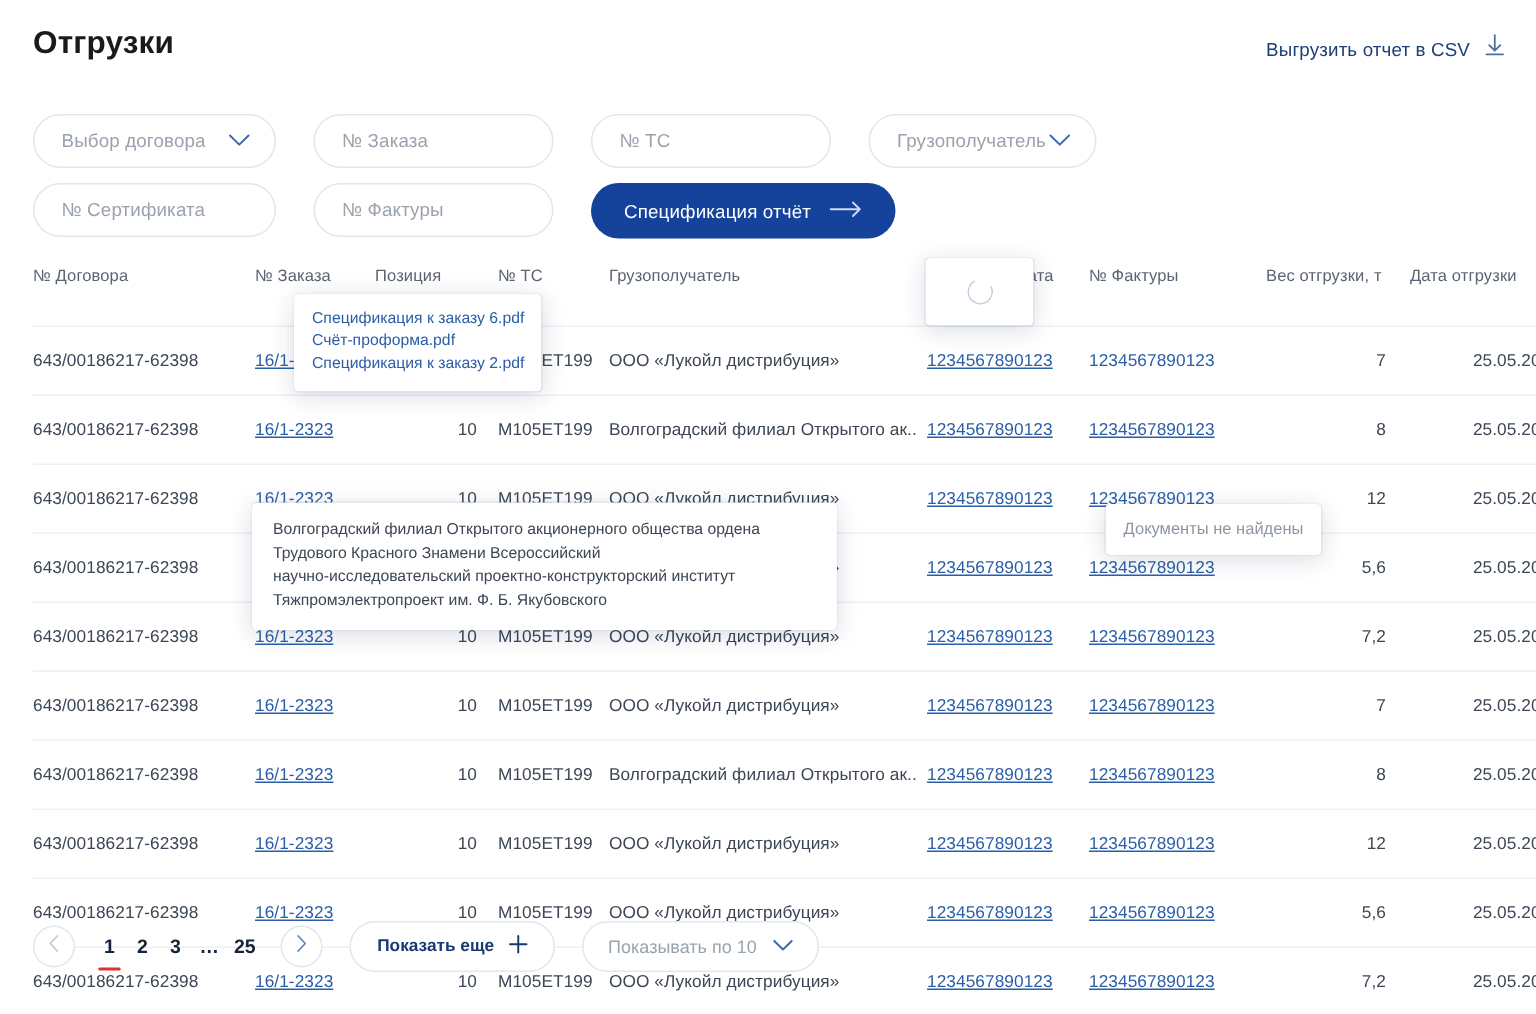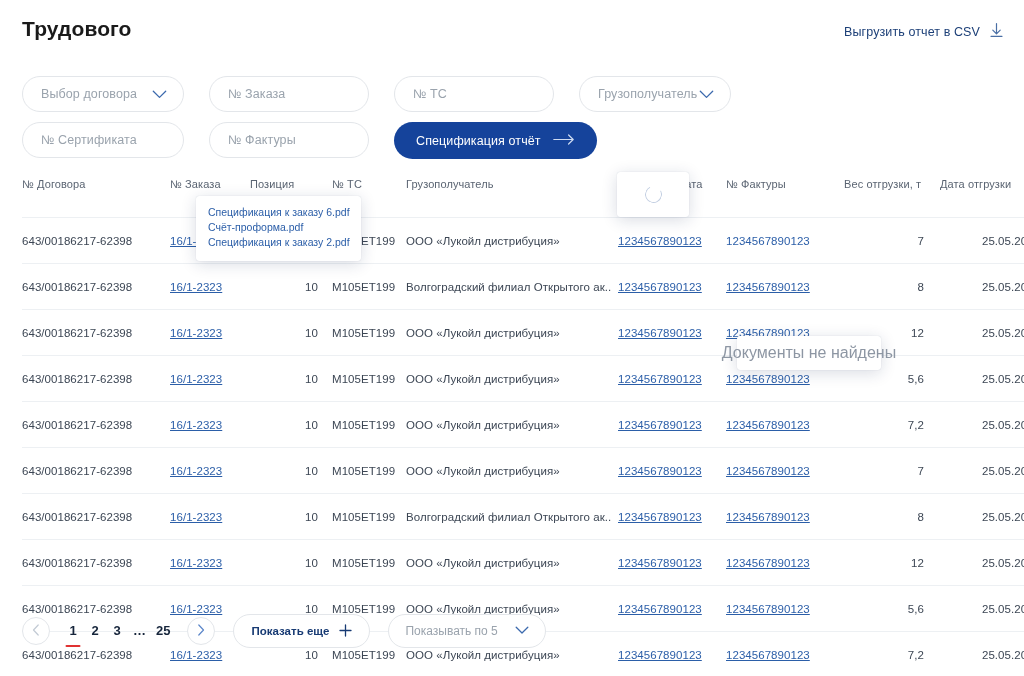--- a/index.html
+++ b/index.html
@@ -122,21 +122,21 @@
   .pop-consignee {
     left: 168px; top: 335px; width: 390px; padding: 11px 14px 12px 14px;
   }
   .pop-consignee .line {
     font-size: 10.5px; color: #3c4654; line-height: 15.5px; white-space: nowrap;
   }
   .pop-nodocs {
     left: 737px; top: 336px; width: 144px; height: 34px;
     display: flex; align-items: center; justify-content: center;
   }
-  .pop-nodocs .txt { font-size: 16px; color: #8d96a3; white-space: nowrap; }
+  .pop-nodocs .txt { font-size: 11px; color: #8d96a3; white-space: nowrap; }
 
   
   .pager {
     position: absolute; left: 22px; top: 614px;
     display: flex; align-items: center; gap: 0;
   }
   .pg-arrow {
     width: 28px; height: 28px; border-radius: 50%;
     border: 1px solid #e3e6ea; background: #fff;
     display: flex; align-items: center; justify-content: center;
@@ -166,21 +166,21 @@
     display: inline-flex; align-items: center; justify-content: space-between;
     cursor: pointer; font-size: 12px; color: #9aa3ad;
   }
 </style>
 </head>
 <body>
 
 <div class="page">
 
   <div class="page-header">
-    <div class="page-title">Трудового</div>
+    <div class="page-title">Отгрузки</div>
 
     <div class="csv-export">
       <span class="csv-label">Выгрузить отчет в CSV</span>
       <span class="dl-icon">
         <svg width="15" height="16" viewBox="0 0 15 16" fill="none">
           <path d="M7.5 1.5v10M3.8 8.1l3.7 3.7 3.7-3.7" stroke="#4a6fa5" stroke-width="1.2" stroke-linecap="round" stroke-linejoin="round"></path>
           <path d="M2 14.3h11" stroke="#4a6fa5" stroke-width="1.2" stroke-linecap="round"></path>
         </svg>
       </span>
     </div>
@@ -369,20 +369,26 @@
   <div class="pop pop-files">
     <div class="file">Спецификация к заказу 6.pdf</div>
     <div class="file">Счёт-проформа.pdf</div>
     <div class="file">Спецификация к заказу 2.pdf</div>
   </div>
 
   <div class="pop pop-spinner">
     <div class="spinner"></div>
   </div>
 
+  <div class="pop pop-consignee">
+    <div class="line">Волгоградский филиал Открытого акционерного общества ордена</div>
+    <div class="line">Трудового Красного Знамени Всероссийский</div>
+    <div class="line">научно-исследовательский проектно-конструкторский институт</div>
+    <div class="line">Тяжпромэлектропроект им. Ф. Б. Якубовского</div>
+  </div>
 
   <div class="pop pop-nodocs">
     <span class="txt">Документы не найдены</span>
   </div>
 
   <div class="pager">
     <div class="pg-arrow">
       <span>
         <svg width="8" height="12" viewBox="0 0 8 12" fill="none">
             <path d="M6.2 1L1.5 6l4.7 5" stroke="#c2cad4" stroke-width="1.2" stroke-linecap="round" stroke-linejoin="round"></path>
@@ -409,21 +415,21 @@
     <button class="btn-more">
       <span>Показать еще</span>
       <span>
         <svg width="13" height="13" viewBox="0 0 13 13" fill="none">
             <path d="M6.5 1v11M1 6.5h11" stroke="#173a73" stroke-width="1.3" stroke-linecap="round"></path>
           </svg>
       </span>
     </button>
 
     <div class="select-per">
-      <span>Показывать по 5</span>
+      <span>Показывать по 10</span>
       <span>
         <svg width="14" height="9" viewBox="0 0 14 9" fill="none">
             <path d="M1.2 1.3L7 7l5.8-5.7" stroke="#3b69ad" stroke-width="1.3" stroke-linecap="round" stroke-linejoin="round"></path>
           </svg>
       </span>
     </div>
   </div>
 
 </div>
 

